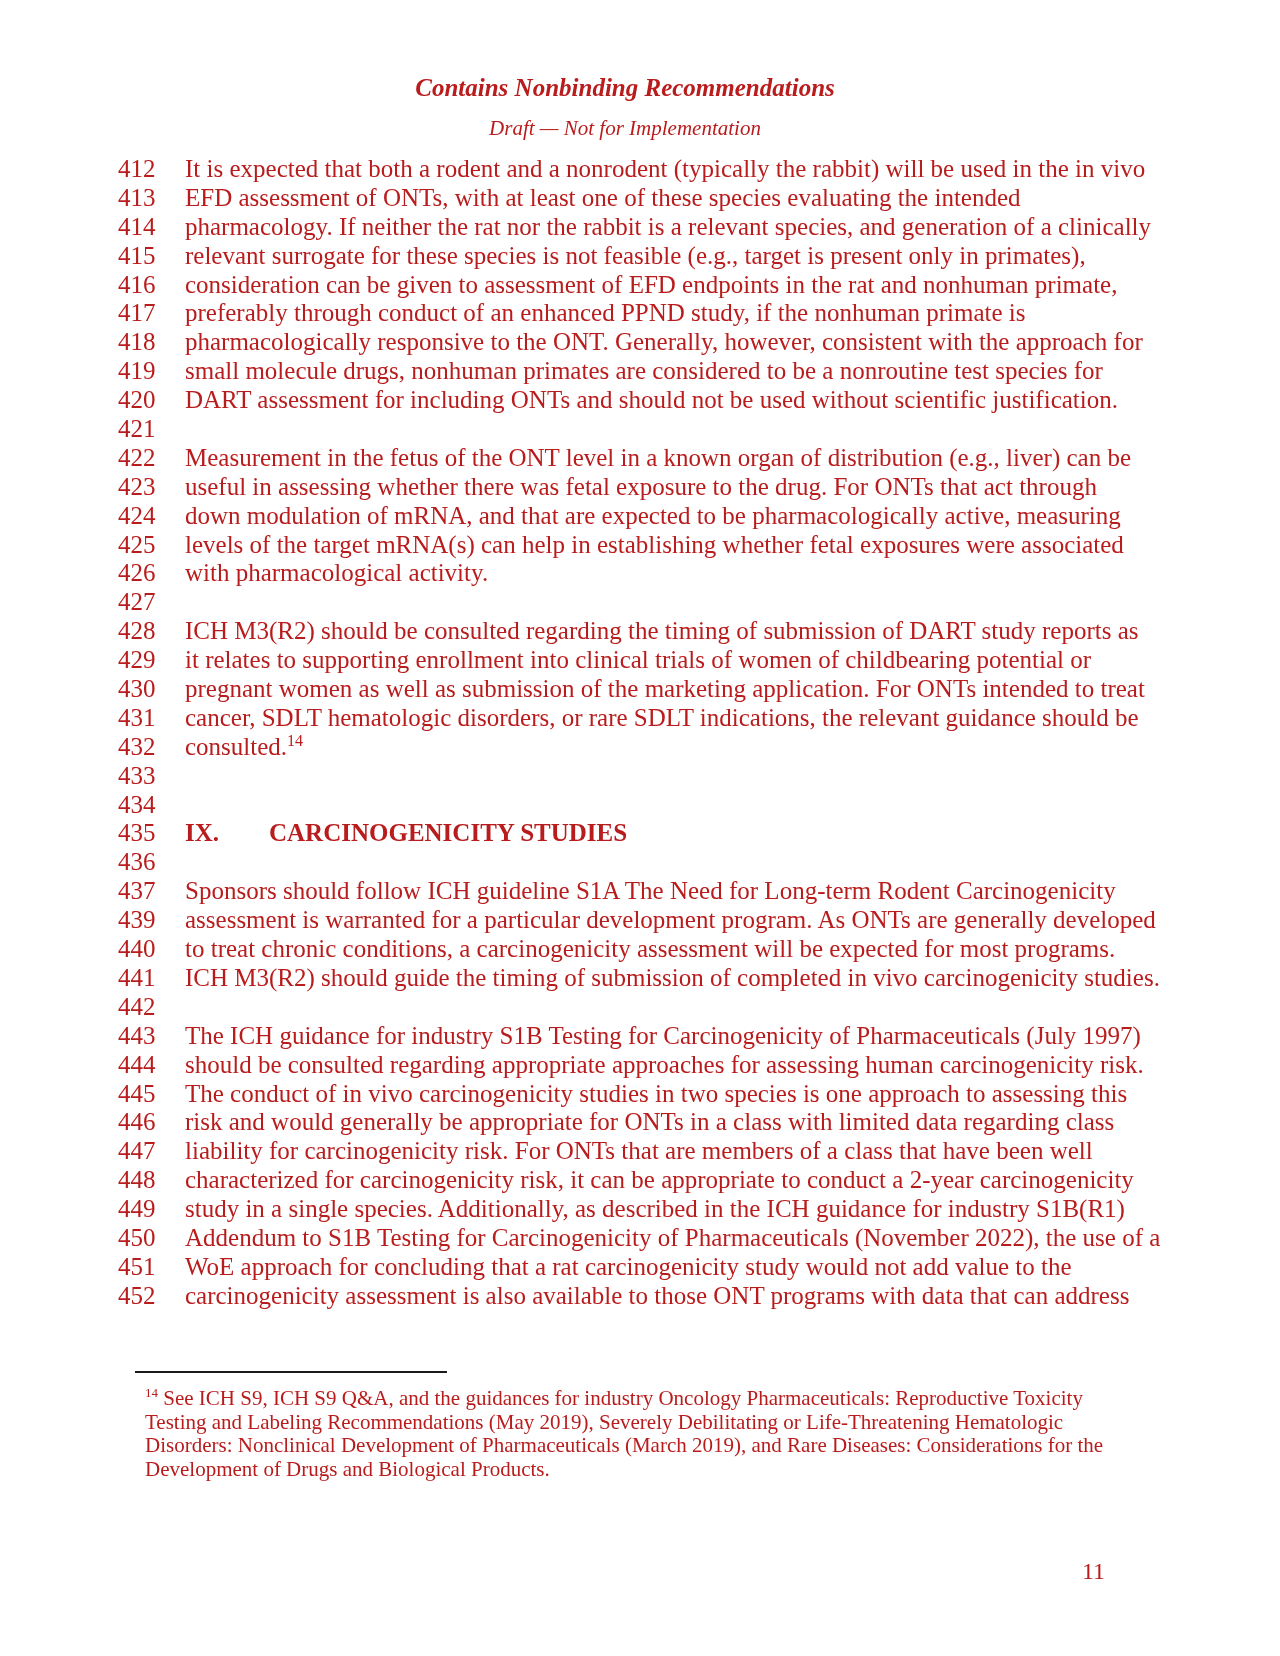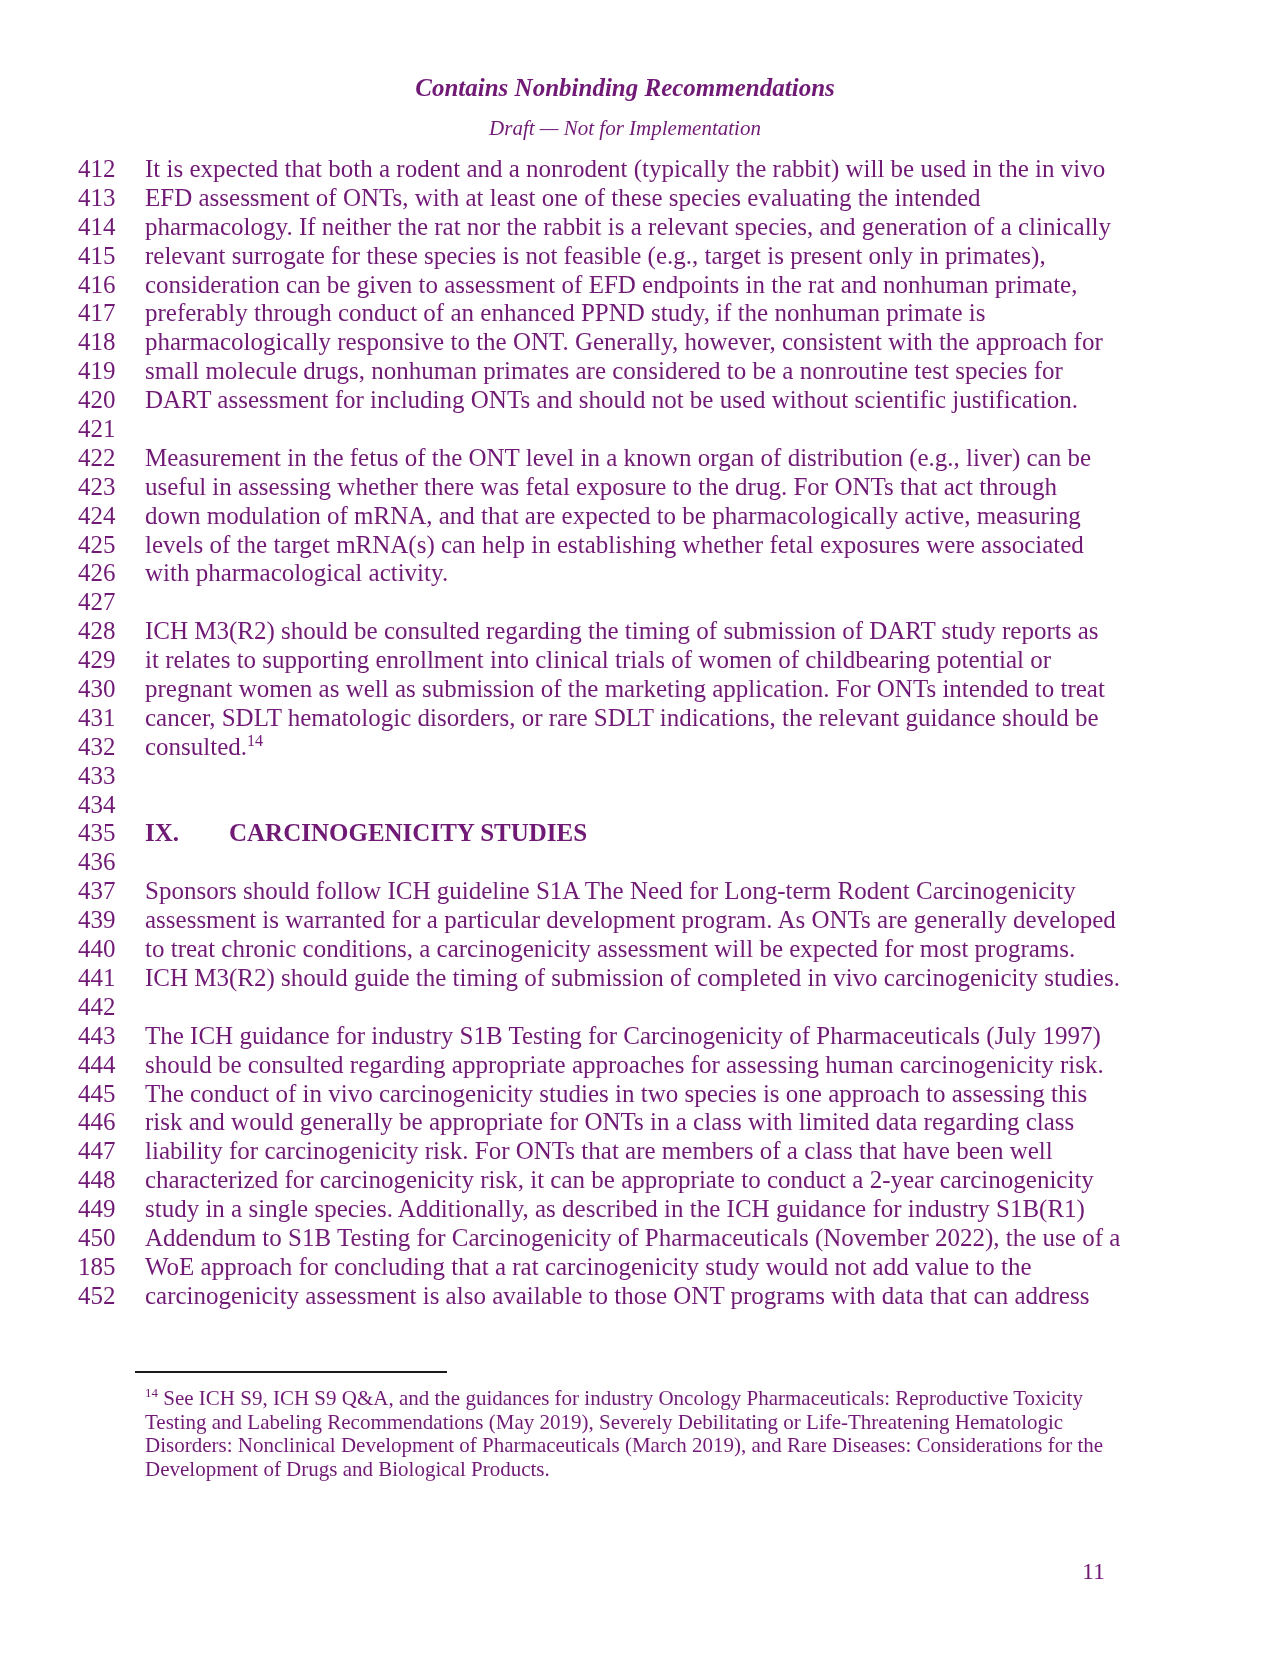--- a/index.html
+++ b/index.html
@@ -2,21 +2,21 @@
 <html><head>
 <meta charset="utf-8">
 <style>
   * { margin: 0; padding: 0; box-sizing: border-box; }
   html, body { background: #ffffff; }
   .page {
     position: relative;
     width: 1280px;
     height: 1656px;
     background: #ffffff;
-    color: #701a75;
+    color: #b91c1c;
     font-family: "Liberation Serif", "DejaVu Serif", serif;
     overflow: hidden;
   }
   .header-title {
     position: absolute;
     top: 74px; left: 145px; width: 960px;
     text-align: center;
     font-size: 25px;
     font-weight: bold;
     font-style: italic;
@@ -36,20 +36,21 @@
   }
   .line {
     display: flex;
     height: 28.9px;
     line-height: 28.9px;
     font-size: 25px;
   }
   .line-num {
     flex: 0 0 67px;
     width: 67px;
+    margin-left: 40px;
   }
   .line-text {
     flex: 1;
     white-space: nowrap;
   }
   .seg-i { }
   .seg-b { font-weight: bold; }
   .seg-btab { font-weight: bold; display: inline-block; width: 84px; }
   .seg-sup {
     font-size: 16px;
@@ -232,21 +233,21 @@
       </div>
       <div class="line">
         <span class="line-num">449</span>
         <span class="line-text"><span>study in a single species. Additionally, as described in the ICH guidance for industry </span><span class="seg-i">S1B(R1)</span></span>
       </div>
       <div class="line">
         <span class="line-num">450</span>
         <span class="line-text"><span class="seg-i">Addendum to S1B Testing for Carcinogenicity of Pharmaceuticals</span><span> (November 2022), the use of a</span></span>
       </div>
       <div class="line">
-        <span class="line-num">185</span>
+        <span class="line-num">451</span>
         <span class="line-text"><span>WoE approach for concluding that a rat carcinogenicity study would not add value to the</span></span>
       </div>
       <div class="line">
         <span class="line-num">452</span>
         <span class="line-text"><span>carcinogenicity assessment is also available to those ONT programs with data that can address</span></span>
       </div>
     </div>
 
   <div class="footnote-rule"></div>
 

